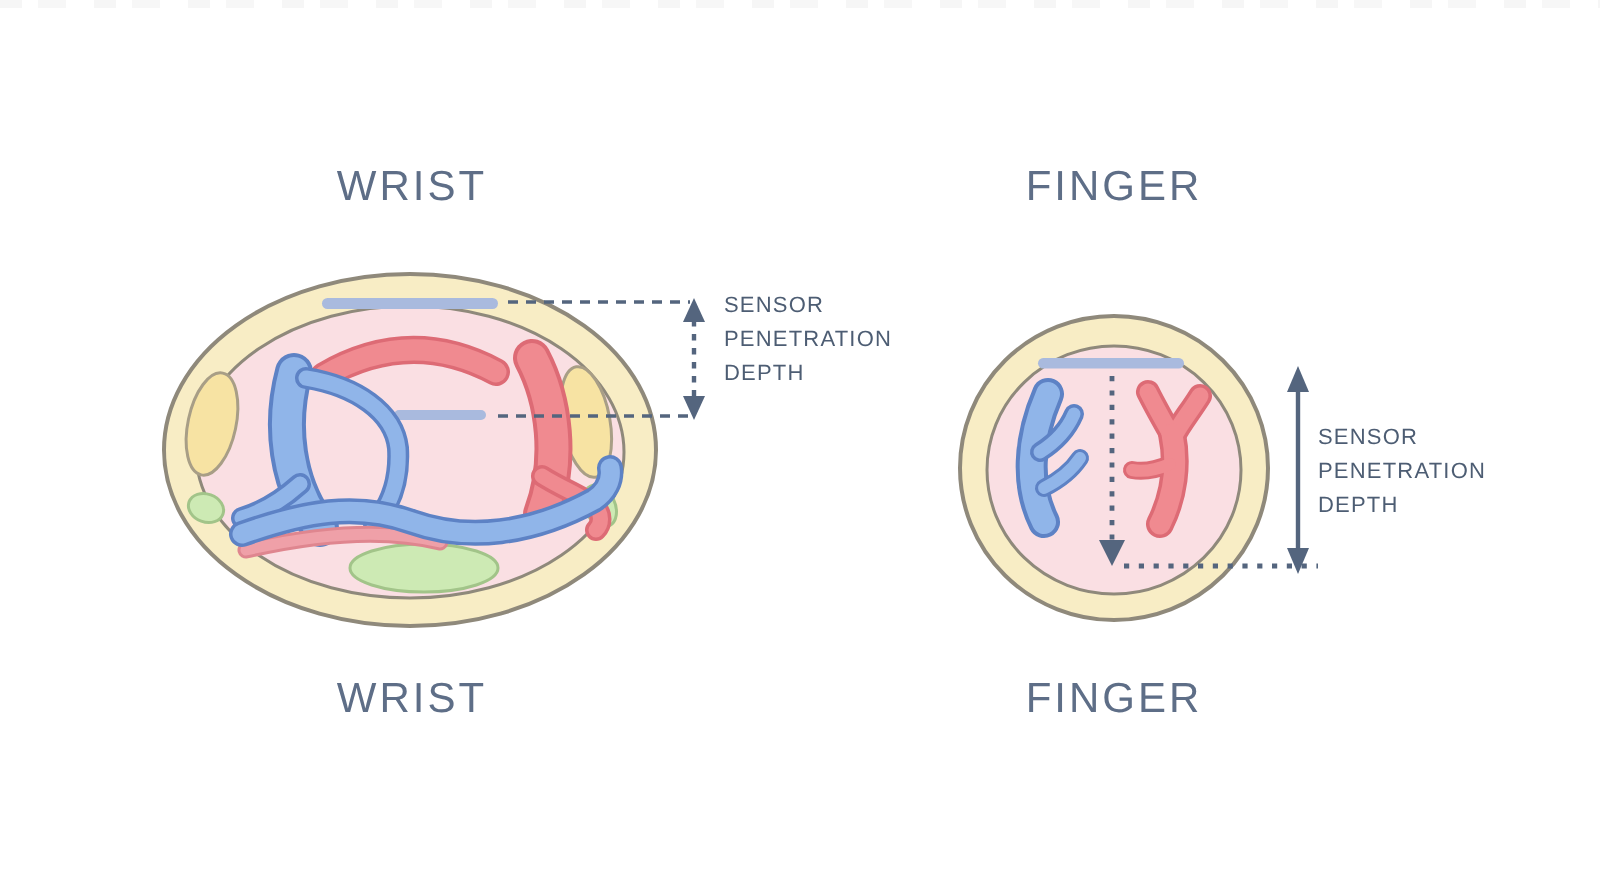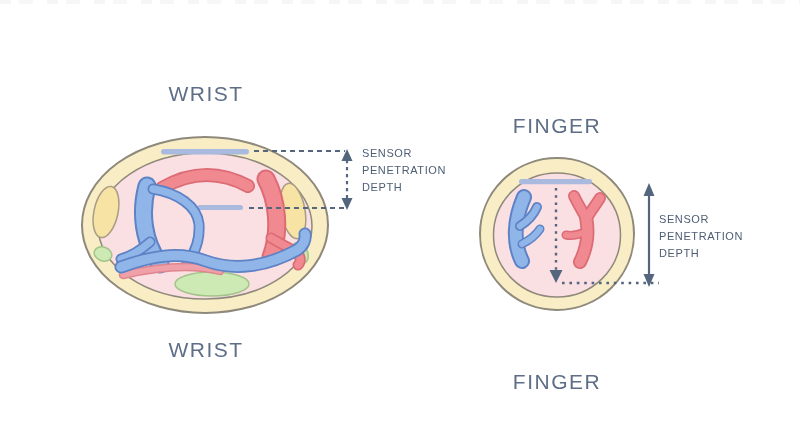--- a/index.html
+++ b/index.html
@@ -26,21 +26,21 @@
       #ffffff;
     opacity:.8;
   }
   svg.diagram{position:absolute;left:0;top:0;}
   .section-label{
     position:absolute;width:220px;text-align:center;
     font-size:21px;letter-spacing:1.5px;font-weight:500;
     color:var(--label-text);
   }
   .lbl-wrist{left:96px;}
-  .lbl-finger{left:447px;margin-top:32px;}
+  .lbl-finger{left:447px;}
   .row-top{top:82px;}
   .row-bottom{top:338px;}
   .annotation{
     position:absolute;
     font-size:11px;line-height:17px;letter-spacing:.6px;font-weight:500;
     color:var(--annotation-text);white-space:nowrap;
   }
   .anno-wrist{left:362px;top:145px;}
   .anno-finger{left:659px;top:211px;}
   

